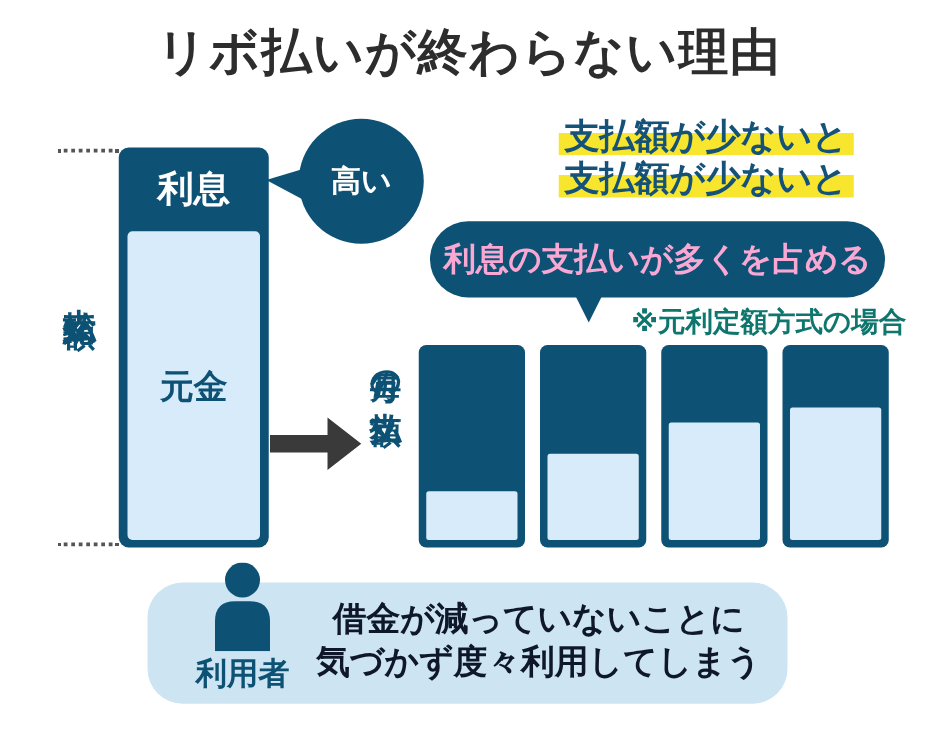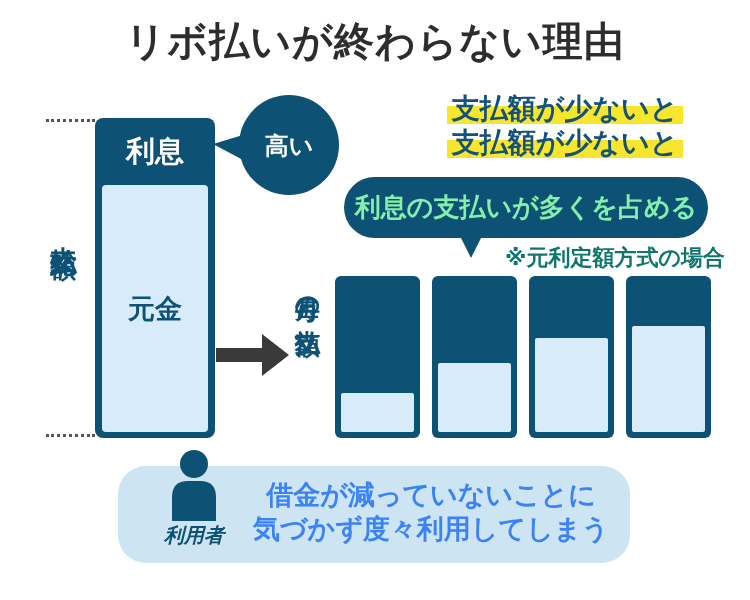--- a/index.html
+++ b/index.html
@@ -45,21 +45,21 @@
   
   .headline{position:absolute;left:395px;top:92px;width:340px;text-align:center;
     color:#155279;font-size:28px;font-weight:900;line-height:34px;}
   .headline .hl{background:linear-gradient(to bottom,transparent 42%,var(--yellow) 42%);
     padding:0 5px;}
 
   
   .int-bubble{position:absolute;left:344px;top:177px;width:364px;height:61px;
     background:var(--navy);border-radius:31px;
     display:flex;align-items:center;justify-content:center;
-    color:#86efac;font-size:26px;font-weight:bold;}
+    color:#f9a8d4;font-size:26px;font-weight:bold;}
   .int-tail{position:absolute;left:460px;top:236px;width:0;height:0;
     border-top:22px solid var(--navy);
     border-left:11px solid transparent;border-right:11px solid transparent;}
   .note{position:absolute;left:505px;top:243px;width:230px;
     font-size:22px;font-weight:600;color:#0f766e;}
 
   
   .monthly-axis{left:292px;top:278px;font-size:25px;letter-spacing:1px;}
   .bars{position:absolute;left:335px;top:276px;width:380px;height:162px;
     display:flex;gap:12px;}
@@ -68,23 +68,23 @@
   .m-bar .principal{width:100%;background:var(--light);border-radius:2px;}
 
   
   .arrow{position:absolute;left:216px;top:333px;}
 
   
   .panel{position:absolute;left:118px;top:466px;width:512px;height:97px;
     background:var(--panel);border-radius:28px;}
   .user-icon{position:absolute;left:172px;top:450px;}
   .user-label{position:absolute;left:148px;top:522px;width:92px;text-align:center;
-    color:var(--navy);font-size:20px;font-weight:900;font-style:italic;}
+    color:var(--navy);font-size:25px;font-weight:900;}
   .panel-text{position:absolute;left:236px;top:478px;width:390px;text-align:center;
-    color:#3b82f6;font-size:27px;font-weight:900;line-height:34px;}
+    color:#0f172a;font-size:27px;font-weight:900;line-height:34px;}
 </style>
 </head>
 <body>
 
 <div class="stage">
 
   <h1 class="title">リボ払いが終わらない理由</h1>
 
   <div class="dotted top"></div>
   <div class="dotted bottom"></div>

